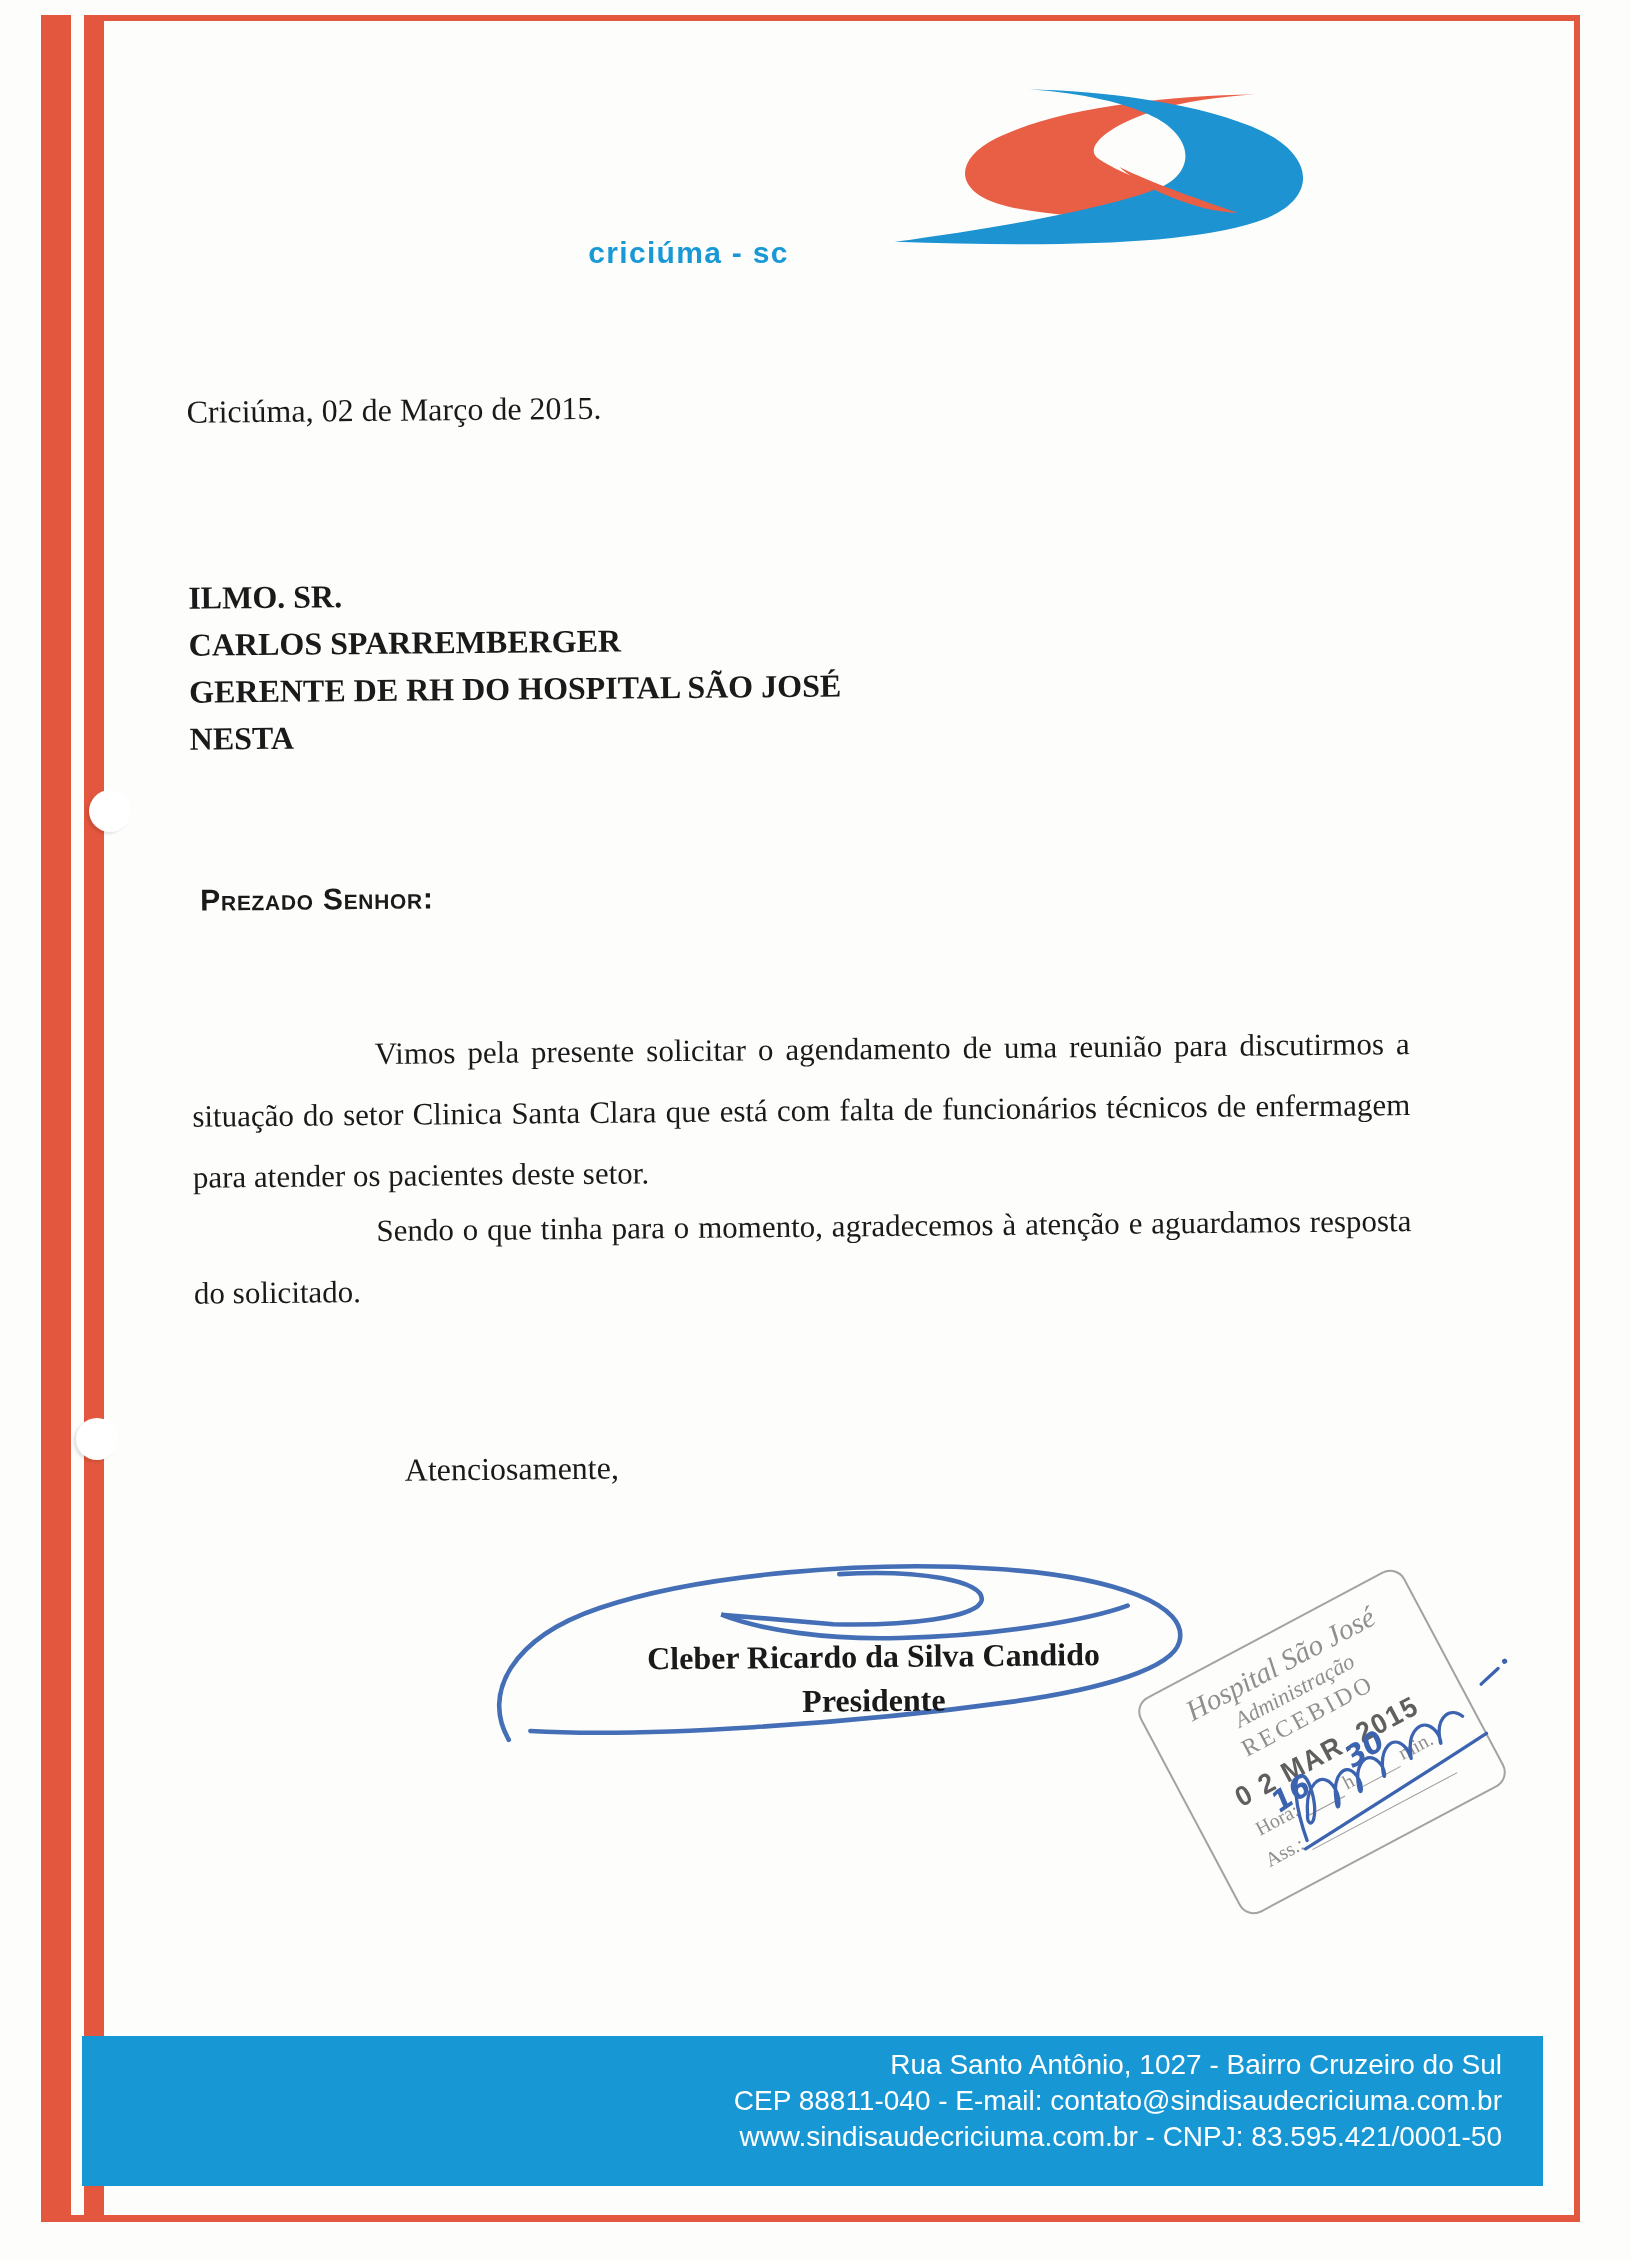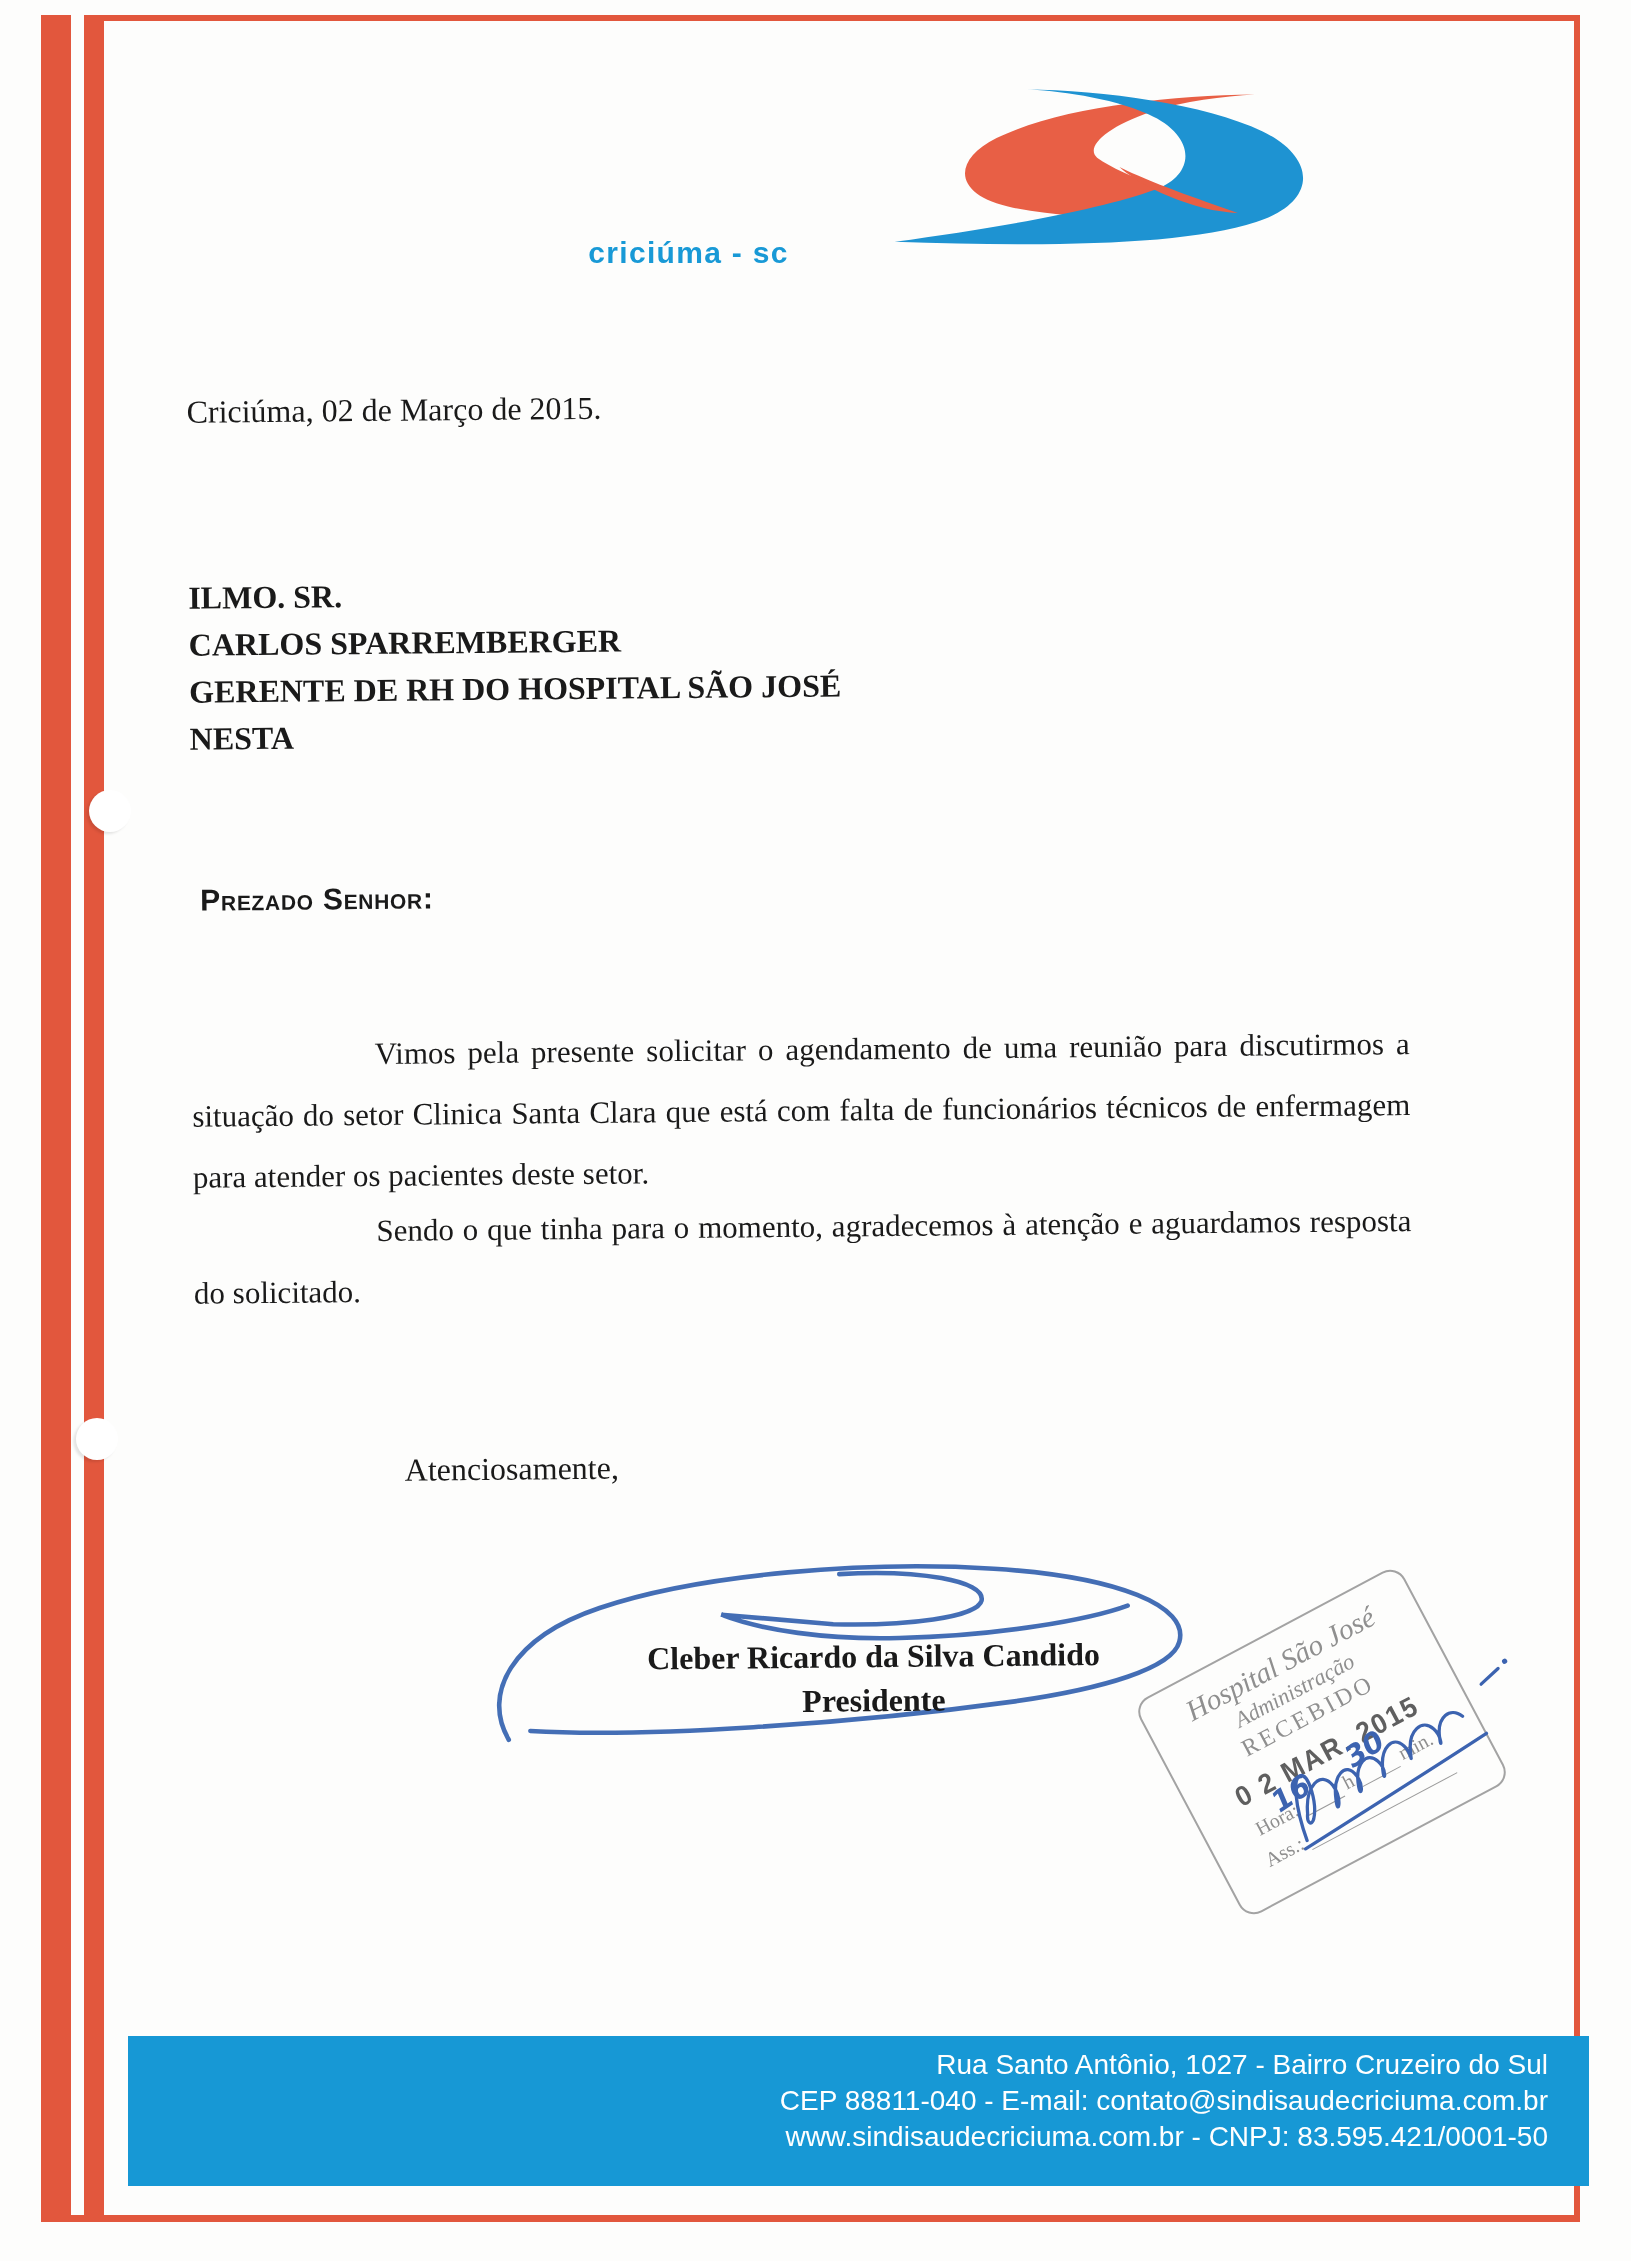--- a/index.html
+++ b/index.html
@@ -44,21 +44,21 @@
               letter-spacing:2px;color:#5f5f5f;margin-top:10.5px;transform:scaleX(.95);}
   .stamp-hora{font-size:20px;margin-top:9.2px;}
   .stamp-ass{font-size:20px;margin-top:9.2px;}
   .blank{display:inline-block;border-bottom:1.3px solid #9a9a9a;height:20px;vertical-align:bottom;}
   .hand-num{position:absolute;font-family:"DejaVu Sans", sans-serif;font-style:italic;
             font-weight:bold;font-size:29px;color:#3c63b0;}
 
   
   .footer{background:#1798d5;color:#ffffff;font-family:"Liberation Sans", sans-serif;
           font-size:28px;line-height:36px;text-align:right;
-          padding:10.5px 41px 0 0;box-sizing:border-box;margin-left:46px;}
+          padding:10.5px 41px 0 0;box-sizing:border-box;}
 </style>
 </head>
 <body>
 
 <div class="abs" style="left:0;top:0;width:1632px;height:2261px;">
 
   <div class="abs stripe" style="left:41px;top:14.5px;width:30px;height:2207px;"></div>
   <div class="abs stripe" style="left:84px;top:14.5px;width:20px;height:2207px;"></div>
   <div class="abs frame-line" style="left:84px;top:14.5px;width:1495px;height:6px;"></div>
   <div class="abs frame-line" style="left:1574px;top:14.5px;width:6px;height:2207px;"></div>

